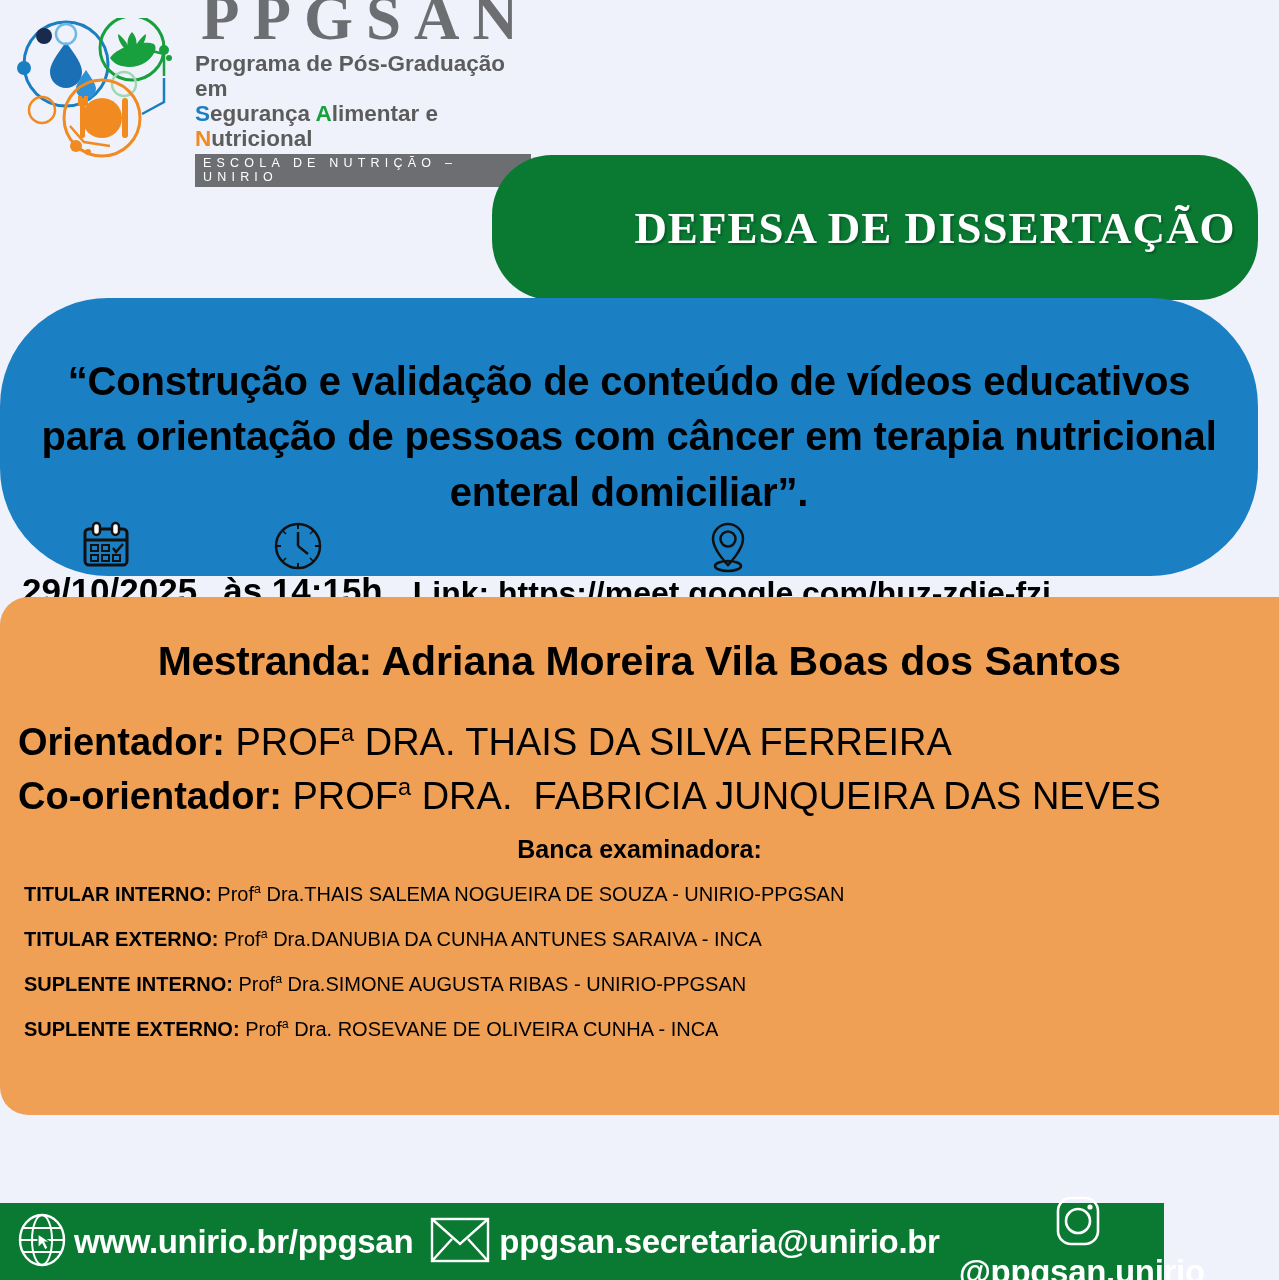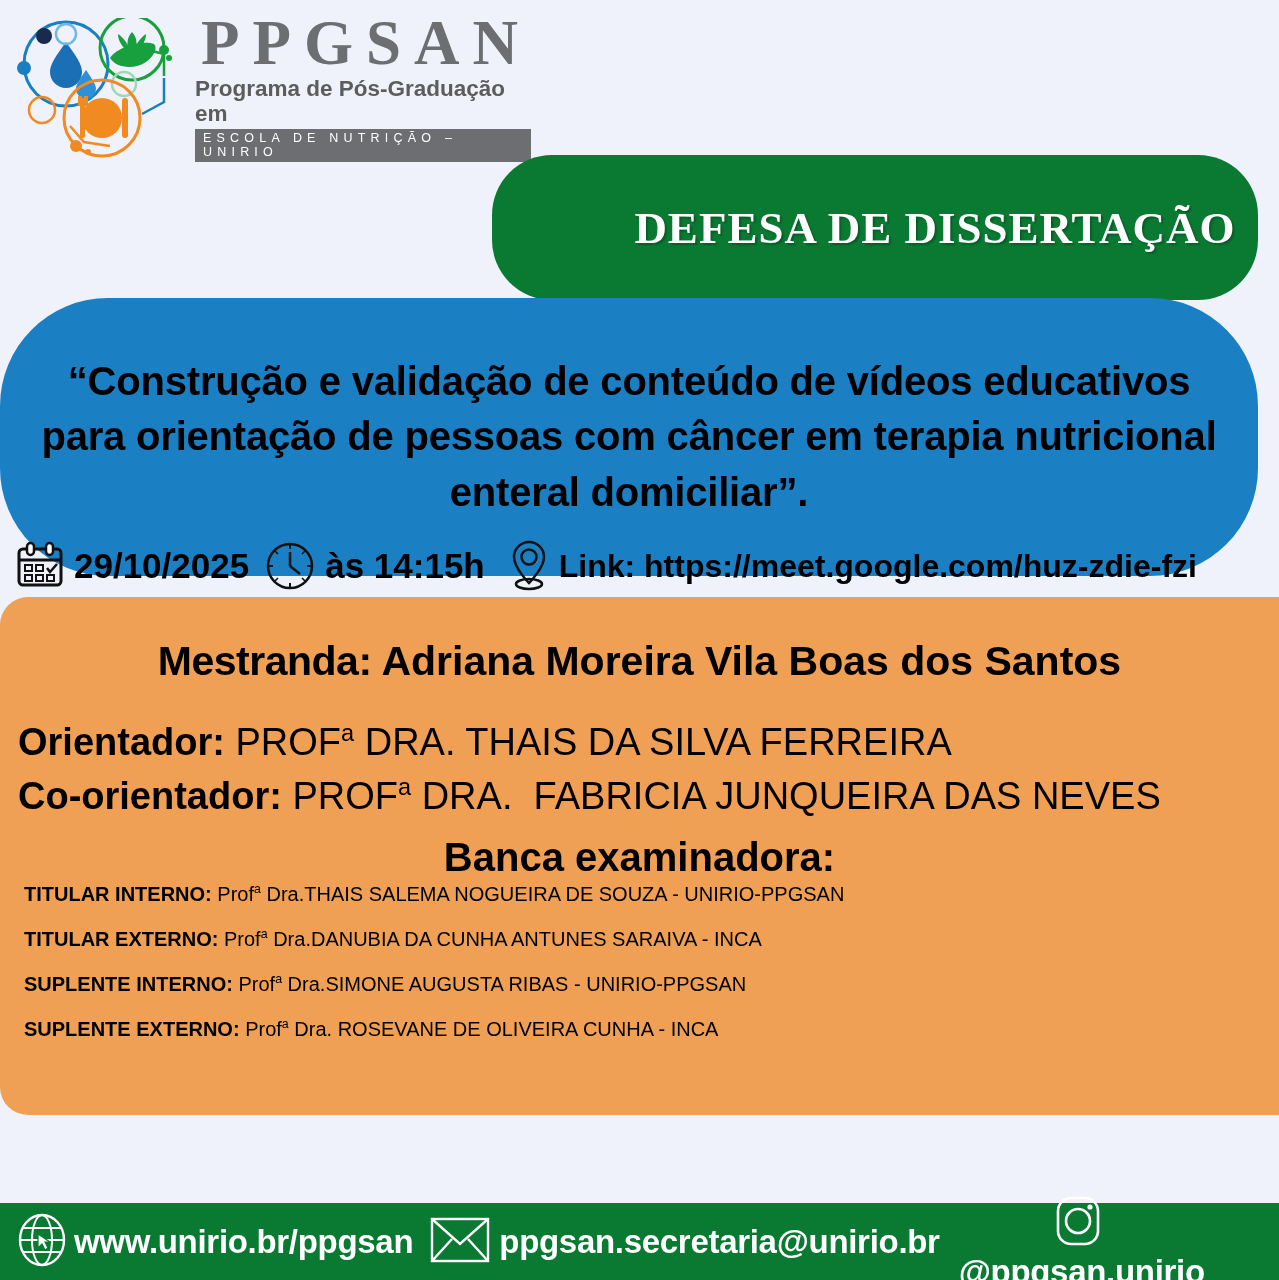--- a/index.html
+++ b/index.html
@@ -55,21 +55,21 @@
     color:#000000;font-weight:bold;font-size:40px;line-height:1.38;
     text-align:center;width:1185px;
     letter-spacing:-0.2px;
   }
 
   
   .info-row{
     position:absolute;left:0;top:536px;width:1279px;height:60px;
     display:flex;align-items:center;
   }
-  .info-item{display:flex;align-items:center;}
+  .info-item{display:flex;align-items:center;flex-direction:column;}
   .info-text{font-weight:bold;font-size:35px;color:#000;white-space:nowrap;}
   .icon-svg{display:block;}
 
   
   .orange-panel{
     position:absolute;left:0px;top:597px;width:1279px;height:518px;
     background:#f0a055;border-radius:28px 0 0 28px;
   }
   .mestranda{
     position:absolute;left:0;top:41px;width:1279px;text-align:center;
@@ -81,38 +81,38 @@
     font-size:38px;color:#000;padding-left:8px;
   }
   .orient2{
     position:absolute;left:10px;top:177px;width:1269px;text-align:left;
     font-size:38px;color:#000;padding-left:8px;
   }
   .orient b,.orient2 b{font-weight:bold;}
   .sup{font-size:0.62em;vertical-align:super;}
   .banca-title{
     position:absolute;left:0;top:238px;width:1279px;text-align:center;
-    font-weight:bold;font-size:40px;color:#000;
+    font-weight:bold;font-size:25px;color:#000;
   }
   .banca-line{
     position:absolute;left:24px;width:1269px;text-align:left;
     font-size:20px;color:#000;white-space:nowrap;
   }
   .banca-line b{font-weight:bold;}
   .bl1{top:285px;}
   .bl2{top:330px;}
   .bl3{top:375px;}
   .bl4{top:420px;}
 
   
   .logos-row{position:absolute;left:0;top:1082px;width:1279px;height:96px;}
 
   
   .footer{
-    position:absolute;left:0;bottom:0;width:1279px;height:77px;
+    position:absolute;left:0;bottom:0;width:1164px;height:77px;
     background:#0a7a33;display:flex;align-items:center;justify-content:flex-start;
   }
   .footer-item{display:flex;align-items:center;}
   .footer-text{color:#ffffff;font-weight:bold;font-size:33px;white-space:nowrap;letter-spacing:-0.3px;}
 </style>
 </head>
 <body>
 
 <div class="poster">
 
@@ -146,20 +146,21 @@
         <rect x="66" y="80" width="5" height="40" rx="2" fill="#f18b21"></rect>
         <path d="M66 78 l0 10 M72 78 l0 10" stroke="#f18b21" stroke-width="4"></path>
         <rect x="108" y="80" width="6" height="40" rx="3" fill="#f18b21"></rect>
         <circle cx="62" cy="128" r="6" fill="#f18b21"></circle>
         <circle cx="74" cy="134" r="3" fill="#f18b21"></circle>
       </svg>
     </div>
     <div class="logo-text">
       <div class="ppgsan-word">PPGSAN</div>
       <div class="ppgsan-sub1">Programa de Pós-Graduação em</div>
+      <div class="ppgsan-sub2"><span class="b">S</span>egurança <span class="g">A</span>limentar e <span class="o">N</span>utricional</div>
       <div class="ppgsan-bar">ESCOLA DE NUTRIÇÃO – UNIRIO</div>
     </div>
   </div>
 
   <div class="green-banner">
     <div class="green-banner-text">DEFESA DE DISSERTAÇÃO</div>
   </div>
 
   <div class="blue-banner">
     <div class="blue-banner-text">“Construção e validação de conteúdo de vídeos educativos para orientação de pessoas com câncer em terapia nutricional enteral domiciliar”.</div>

